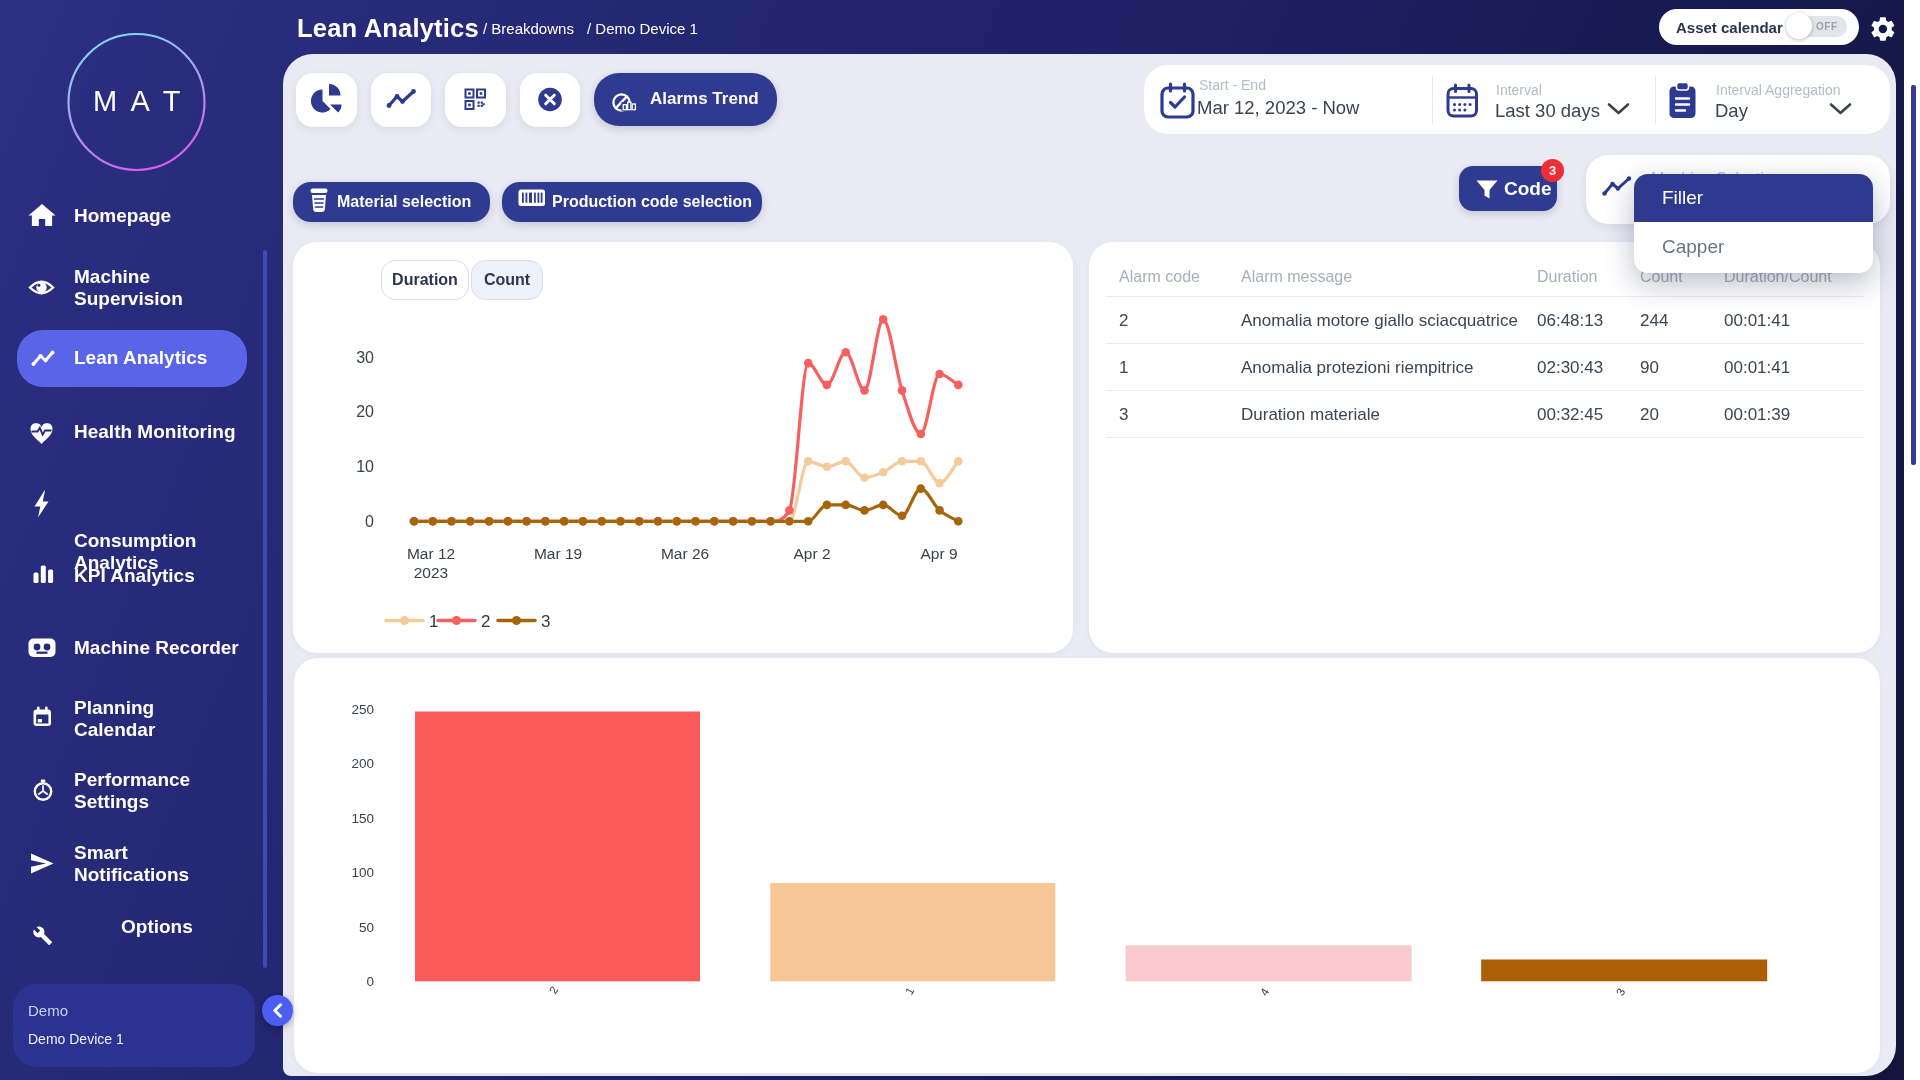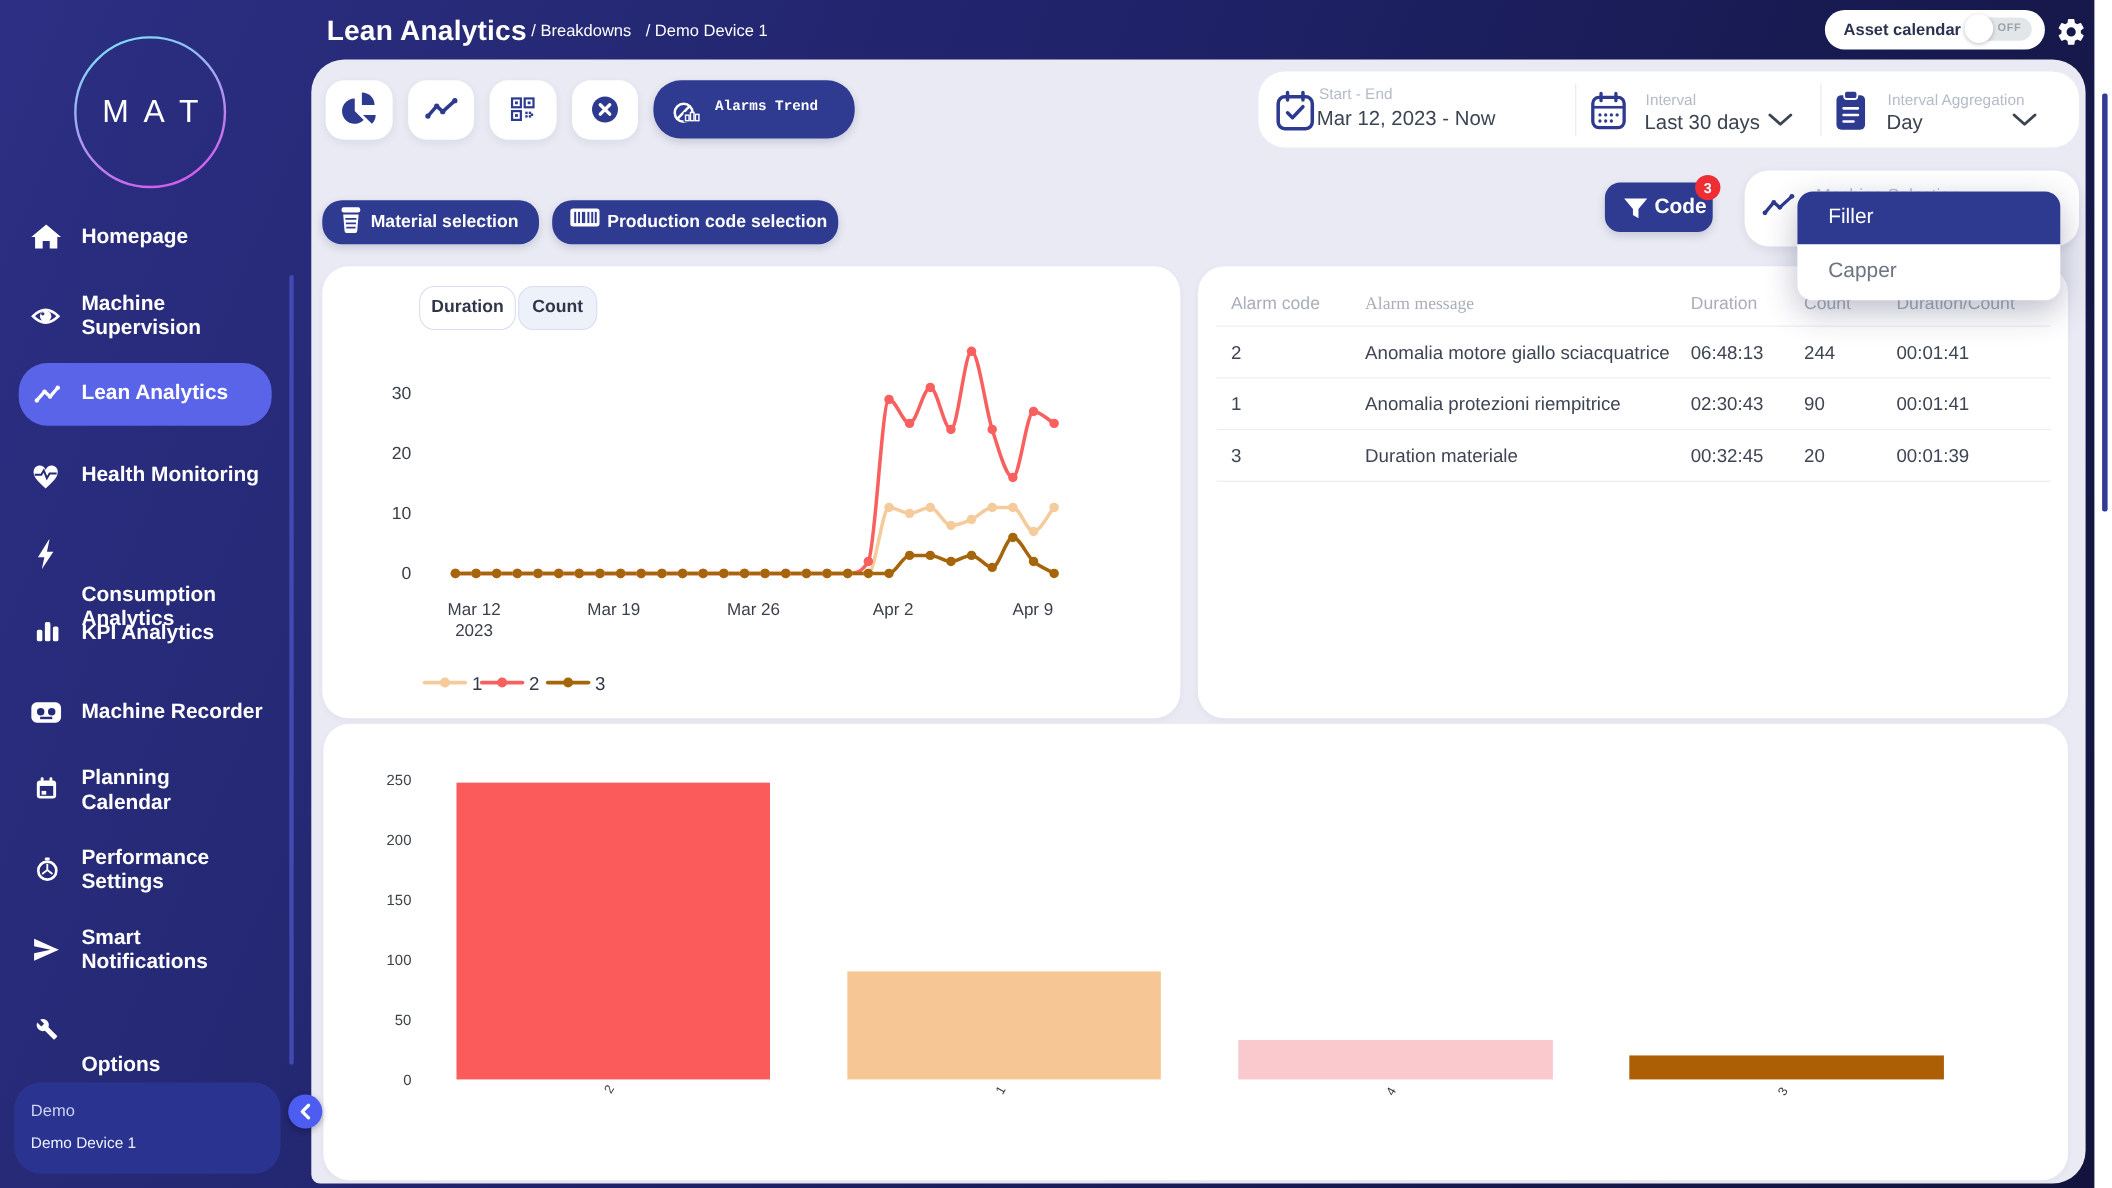--- a/index.html
+++ b/index.html
@@ -103,38 +103,38 @@
 
   <div class="abs icon-btn" style="left:296px;"></div>
   <div class="abs icon-btn" style="left:370.5px;"></div>
   <div class="abs icon-btn" style="left:445px;"></div>
   <div class="abs icon-btn" style="left:519.5px;"></div>
   <div class="abs blue-btn" id="btn-alarms"></div>
   <div class="abs blue-btn sel-btn" style="left:293px; width:197px;"></div>
   <div class="abs blue-btn sel-btn" style="left:502px; width:260px;"></div>
   <div class="abs blue-btn" id="btn-code"></div>
   <div class="abs" style="left:1504px;top:178px;color:#fff;font-weight:bold;font-size:19px;">Code</div>
-  <div class="abs" style="left:650px;top:89px;color:#fff;font-weight:bold;font-size:13px;font-family:Liberation Mono, monospace;">Alarms Trend</div>
+  <div class="abs" style="left:650px;top:89px;color:#fff;font-weight:bold;font-size:17px;">Alarms Trend</div>
   <div class="abs" style="left:337px;top:193px;color:#fff;font-weight:bold;font-size:16px;">Material selection</div>
   <div class="abs" style="left:552px;top:193px;color:#fff;font-weight:bold;font-size:16px;">Production code selection</div>
   <div class="abs badge">3</div>
 
   <div class="abs" id="machine-panel"></div>
   <div class="abs" id="machine-label">Machine Selection</div>
   <div class="abs" id="dropdown"></div>
   <div class="abs" id="dd-filler">
       <span>Filler</span>
     </div>
   <div class="abs" id="dd-capper">Capper</div>
 
   <div class="abs tg" id="tg-duration">Duration</div>
   <div class="abs tg" id="tg-count">Count</div>
 
   <div class="abs th" style="left:1119px;">Alarm code</div>
-  <div class="abs th" style="left:1241px;font-family:Liberation Serif, serif;">Alarm message</div>
+  <div class="abs th" style="left:1241px;">Alarm message</div>
   <div class="abs th" style="left:1537px;">Duration</div>
   <div class="abs th" style="left:1640px;">Count</div>
   <div class="abs th" style="left:1724px;">Duration/Count</div>
   <div class="abs hr" style="top:296px;"></div>
   <div class="abs hr" style="top:343px;"></div>
   <div class="abs hr" style="top:390px;"></div>
   <div class="abs hr" style="top:437px;"></div>
   <div class="abs td" style="left:1119px; top:311px;">2</div>
   <div class="abs td" style="left:1241px; top:311px;">Anomalia motore giallo sciacquatrice</div>
   <div class="abs td" style="left:1537px; top:311px;">06:48:13</div>
@@ -162,21 +162,21 @@
   <div class="abs menu-txt" style="top:205px;">Homepage</div>
   <div class="abs menu-txt" style="top:266px;">Machine<br>Supervision</div>
   <div class="abs menu-txt" style="top:347px;">Lean Analytics</div>
   <div class="abs menu-txt" style="top:421px;">Health Monitoring</div>
   <div class="abs menu-txt" style="top:482px;margin-top:48px;">Consumption<br>Analytics</div>
   <div class="abs menu-txt" style="top:565px;">KPI Analytics</div>
   <div class="abs menu-txt" style="top:637px;">Machine Recorder</div>
   <div class="abs menu-txt" style="top:697px;">Planning<br>Calendar</div>
   <div class="abs menu-txt" style="top:769px;">Performance<br>Settings</div>
   <div class="abs menu-txt" style="top:842px;">Smart<br>Notifications</div>
-  <div class="abs menu-txt" style="top:958px;">Options</div>
+  <div class="abs menu-txt" style="top:916px;margin-left:47px;">Options</div>
 
   <svg class="abs svglayer" width="1920" height="1080" viewBox="0 0 1920 1080" style="z-index:5" font-family="Liberation Sans, sans-serif">
   <defs>
         <linearGradient id="lg" x1="0.3" y1="0" x2="0.7" y2="1">
           <stop offset="0" stop-color="#7edcf6"></stop>
           <stop offset="1" stop-color="#d65aec"></stop>
         </linearGradient>
       </defs>
   <circle cx="136.5" cy="102" r="68" fill="none" stroke="url(#lg)" stroke-width="2.2"></circle>
   <text x="138.5" y="111" text-anchor="middle" font-size="29" letter-spacing="3.5" fill="#ffffff">M A T</text>

